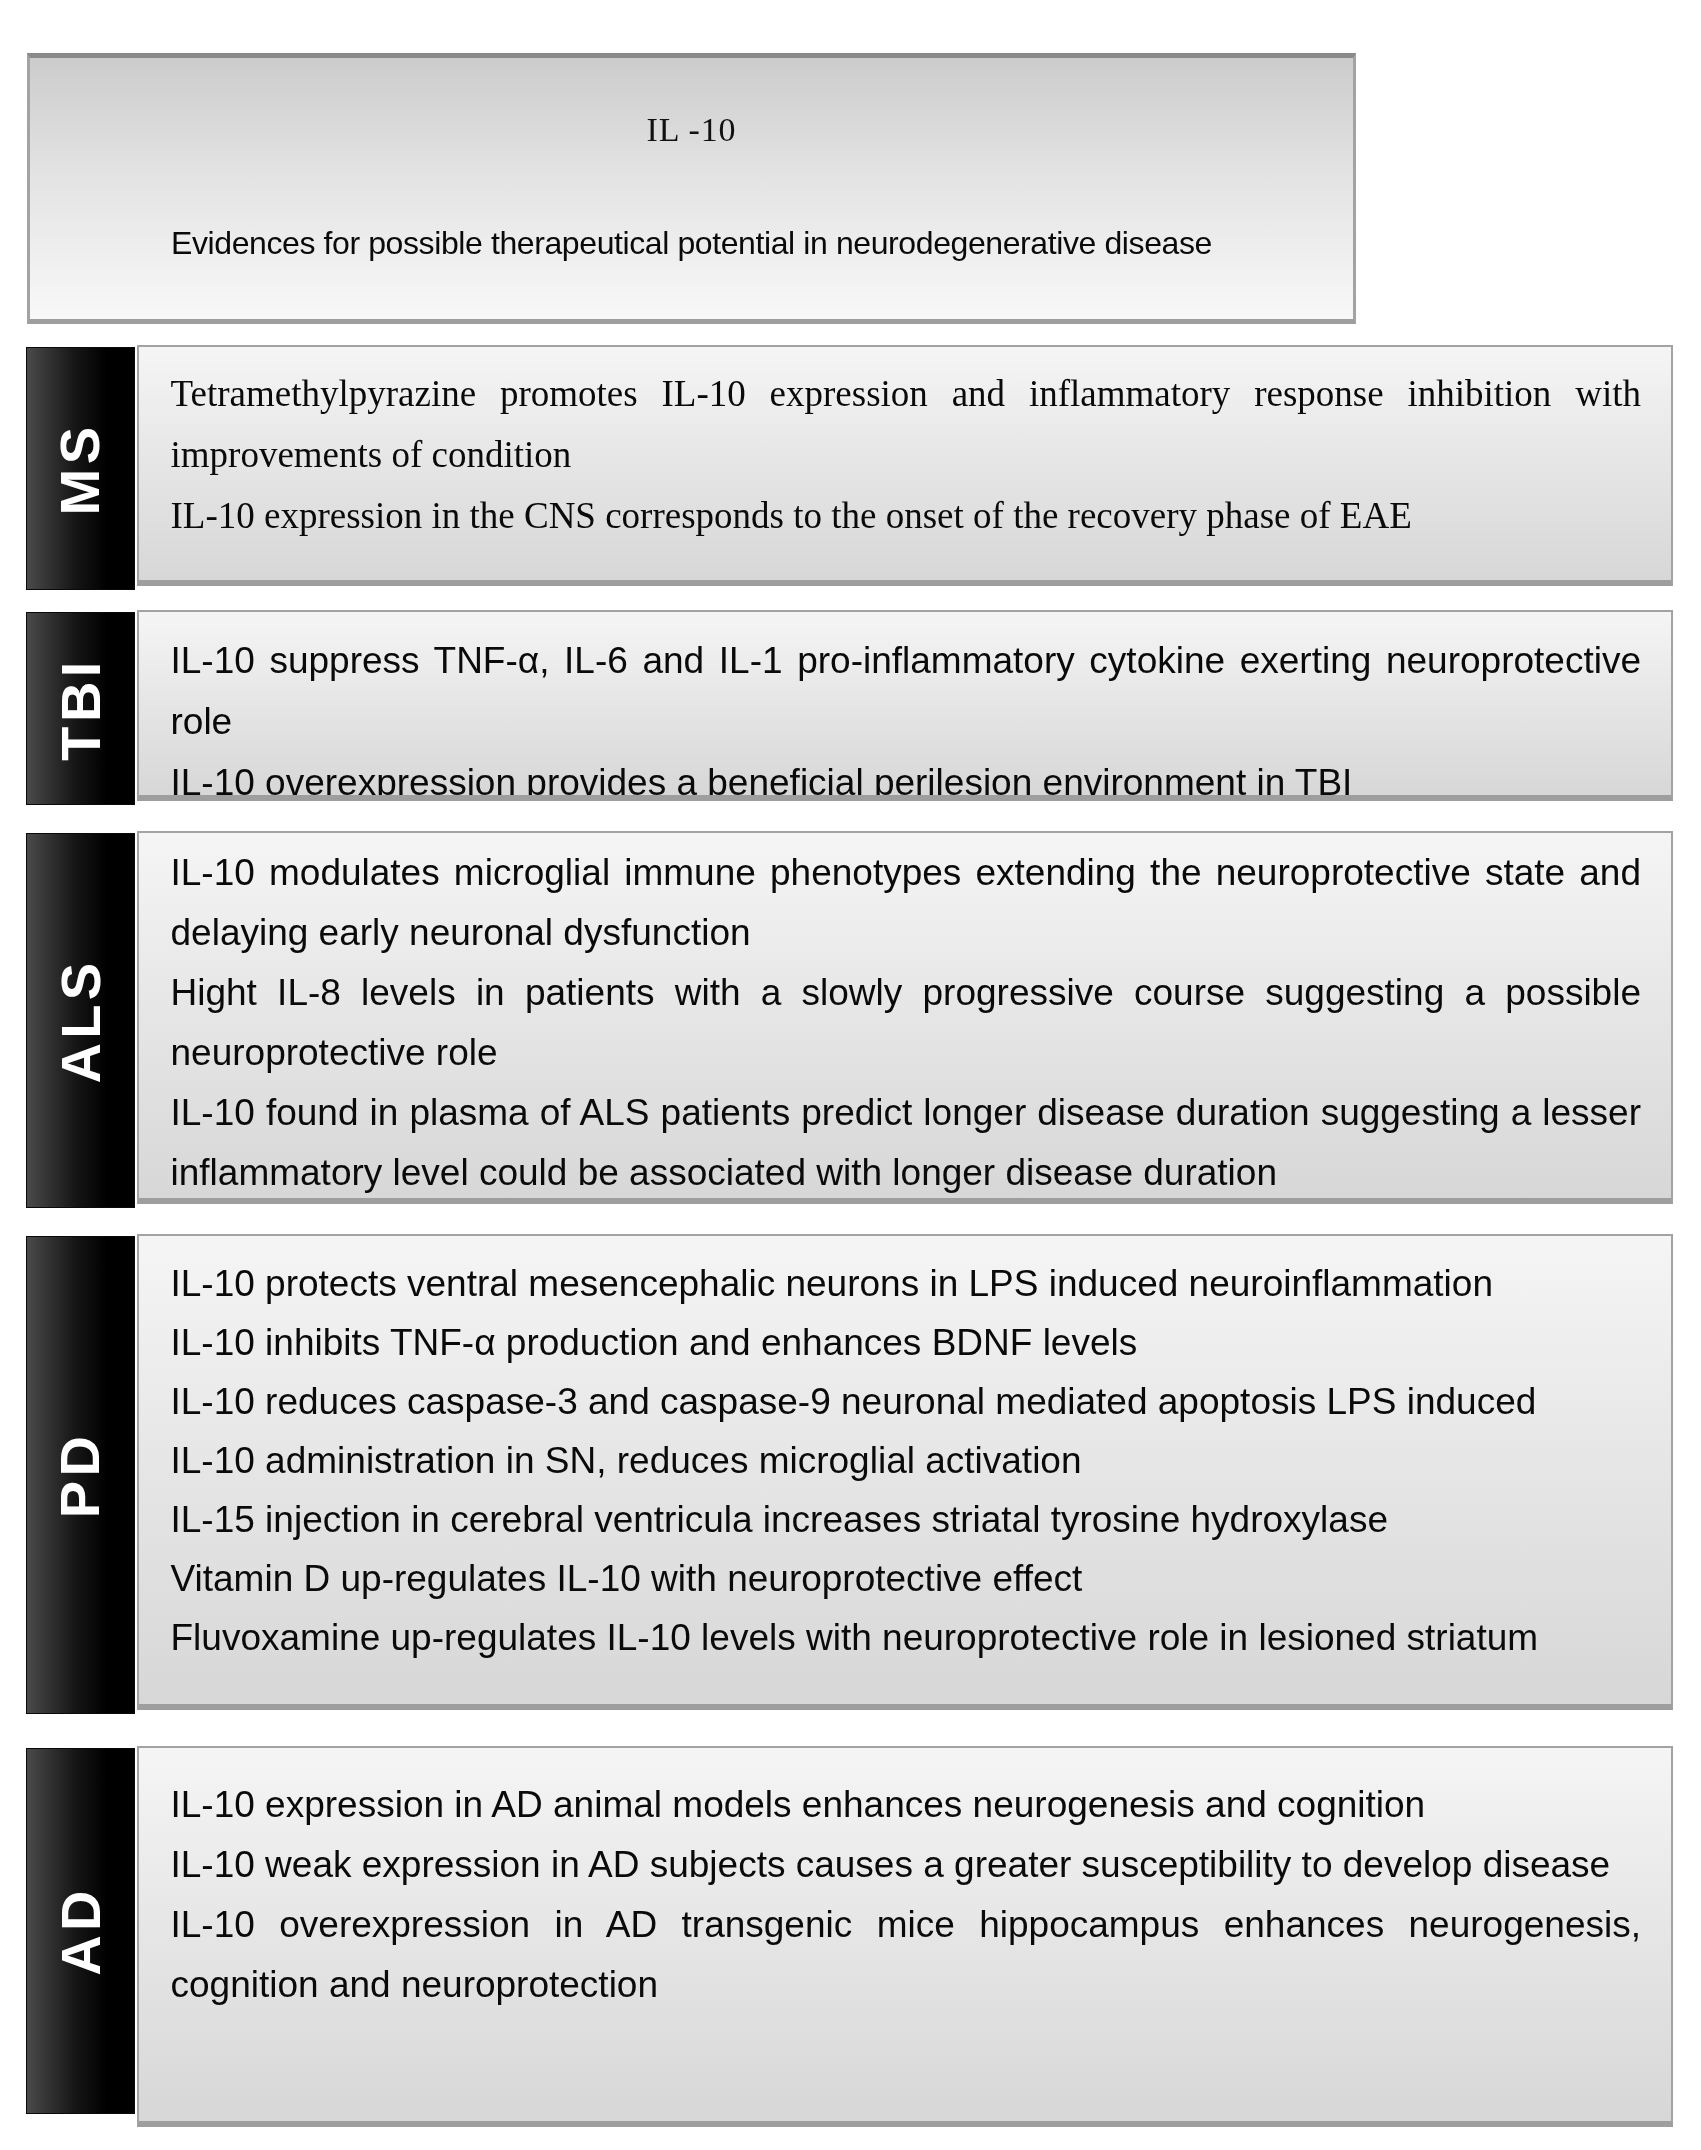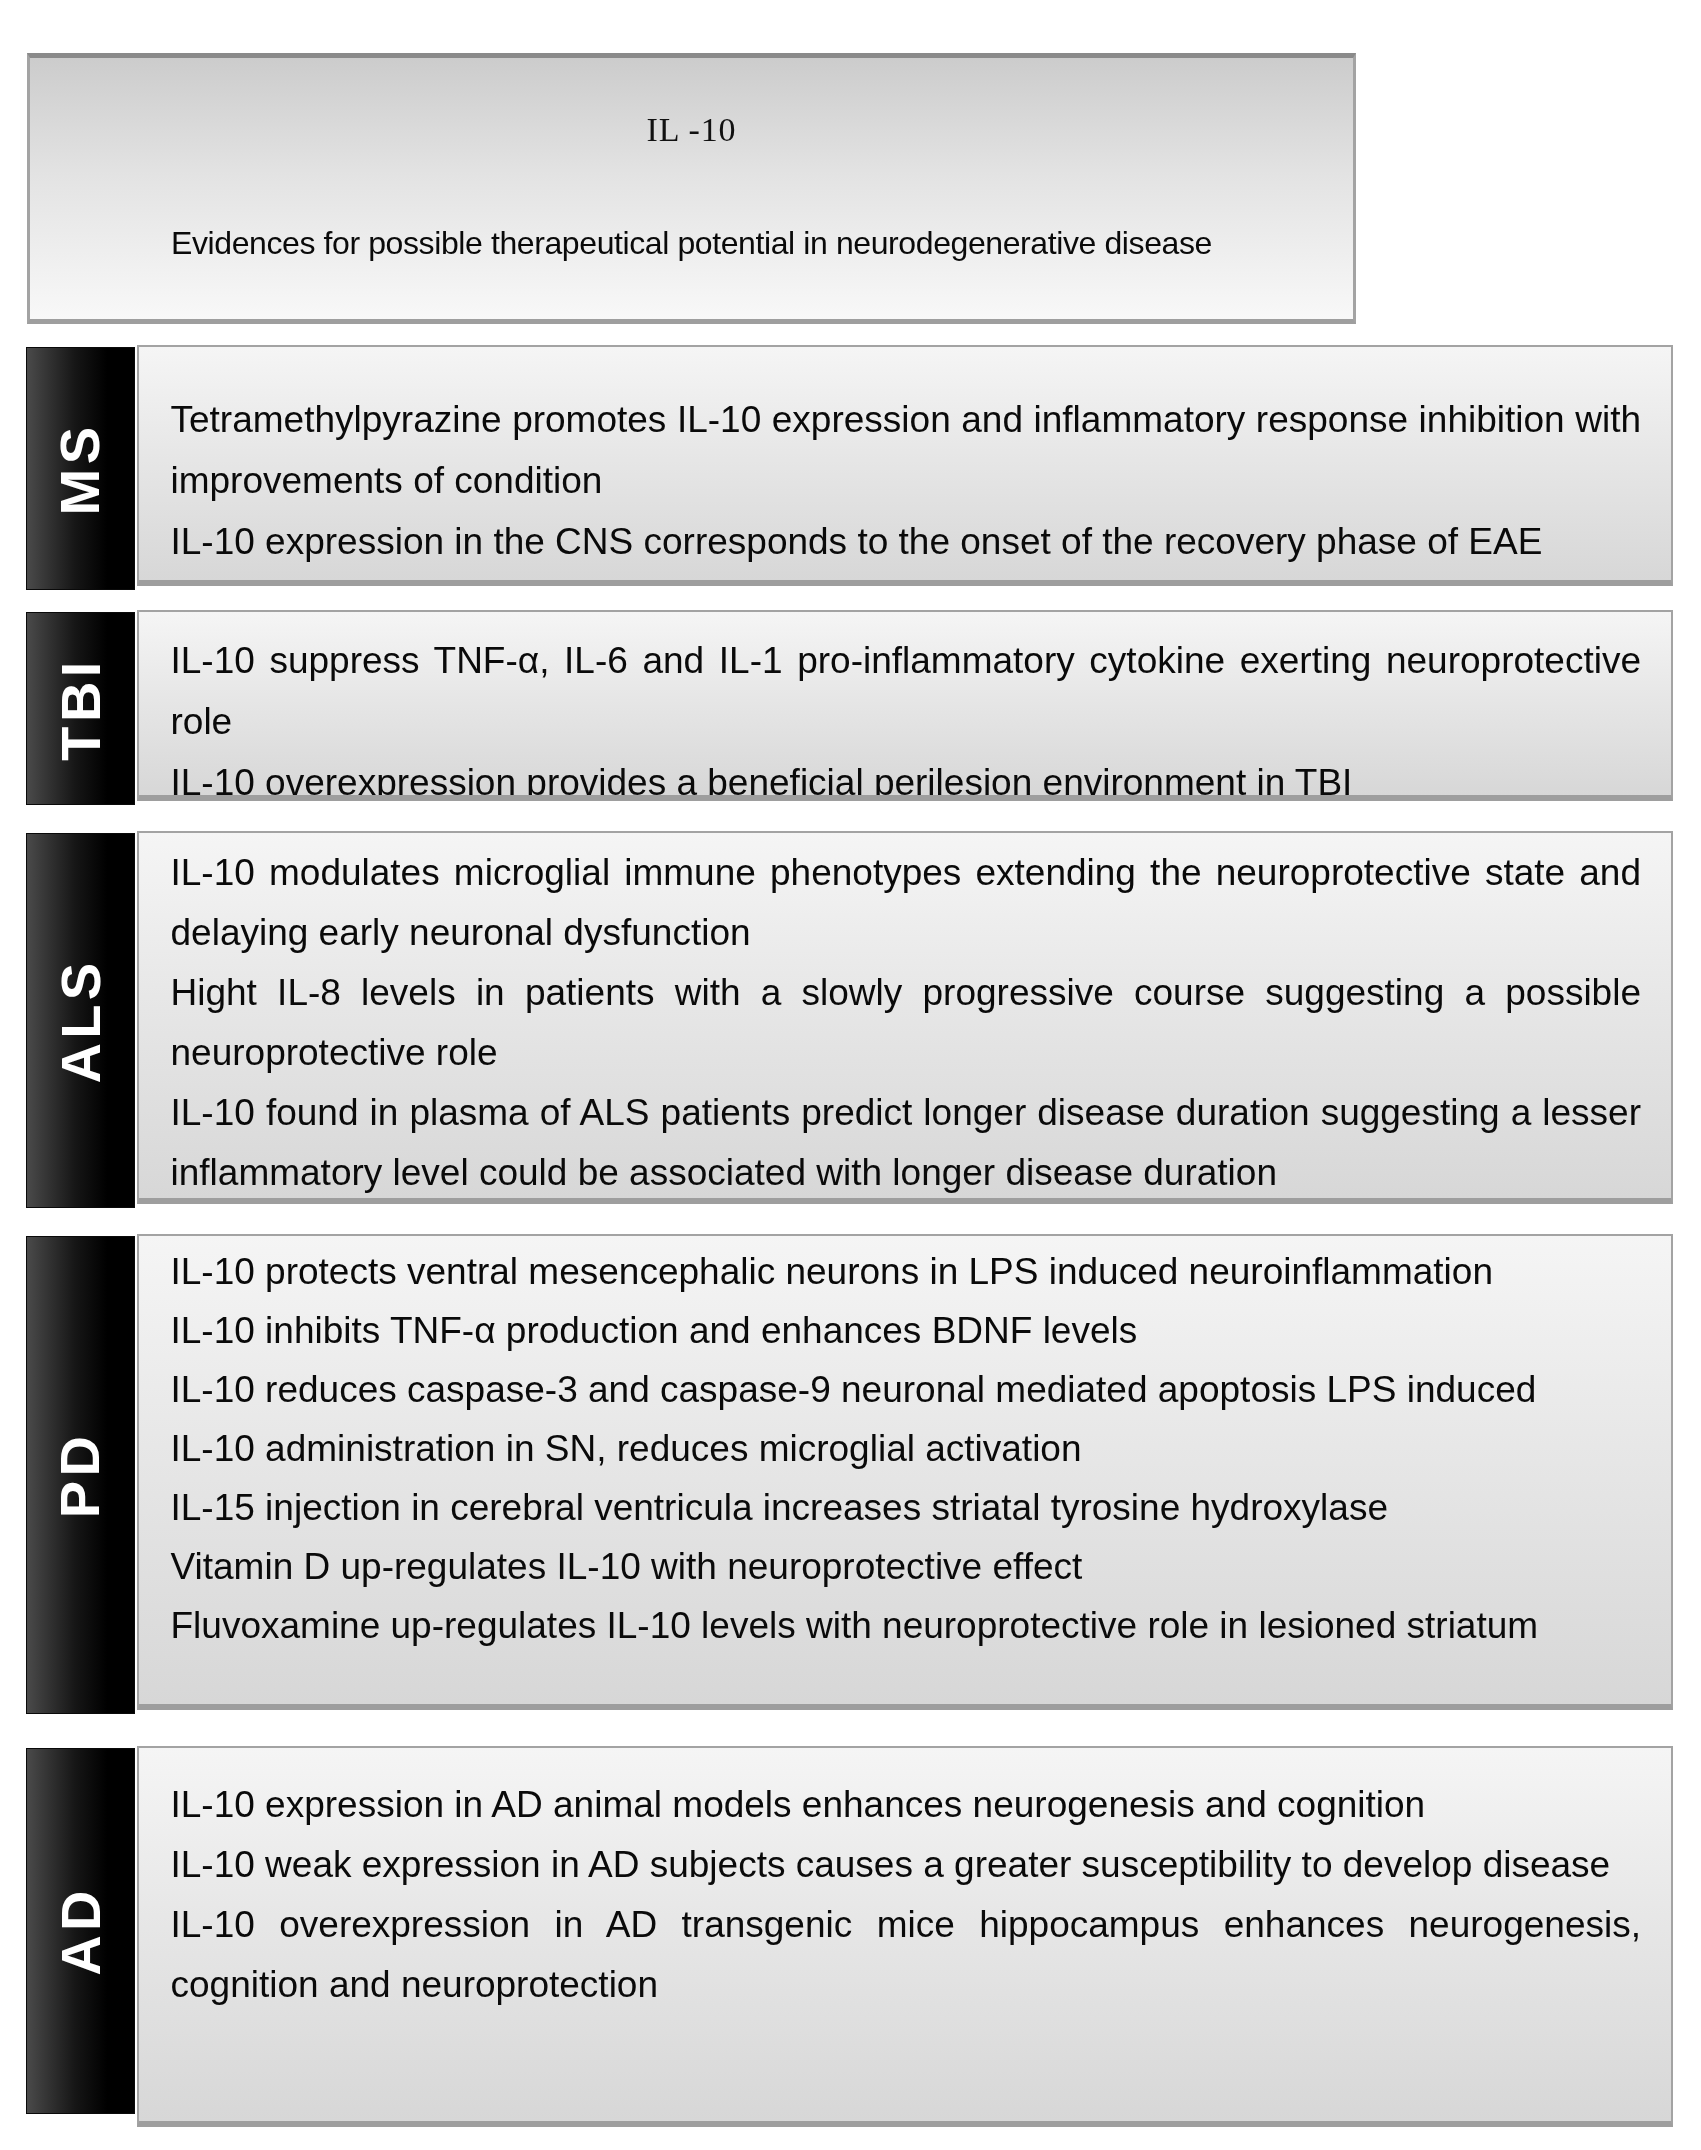--- a/index.html
+++ b/index.html
@@ -87,24 +87,24 @@
     top: 0;
     bottom: 0;
     box-sizing: border-box;
     border: 2.6px solid #a3a3a3;
     border-bottom: 6.1px solid #9e9e9e;
     background: linear-gradient(to bottom, #f5f5f5 0%, #e7e7e7 45%, #d7d7d7 100%);
     overflow: hidden;
     padding-left: 31.5px;
     padding-right: 30px;
   }
-  .sec-ms  .content-box { padding-top: 42px; }
+  .sec-ms  .content-box { padding-top: 16px; font-family: Liberation Serif, serif; }
   .sec-tbi .content-box { padding-top: 17.5px; }
   .sec-als .content-box { padding-top: 9.6px; }
-  .sec-pd  .content-box { padding-top: 6px; }
+  .sec-pd  .content-box { padding-top: 18px; }
   .sec-ad  .content-box { padding-top: 27px; }
 
   .para {
     margin: 0;
     font-size: 37px;
     font-weight: 400;
     text-align: justify;
     color: #0a0a0a;
   }
   .sec-ms  .para { line-height: 61px; }

